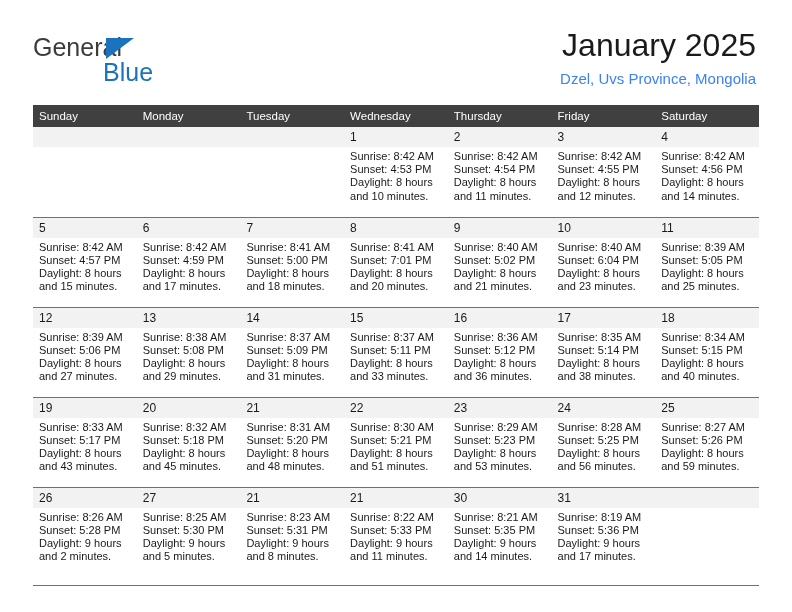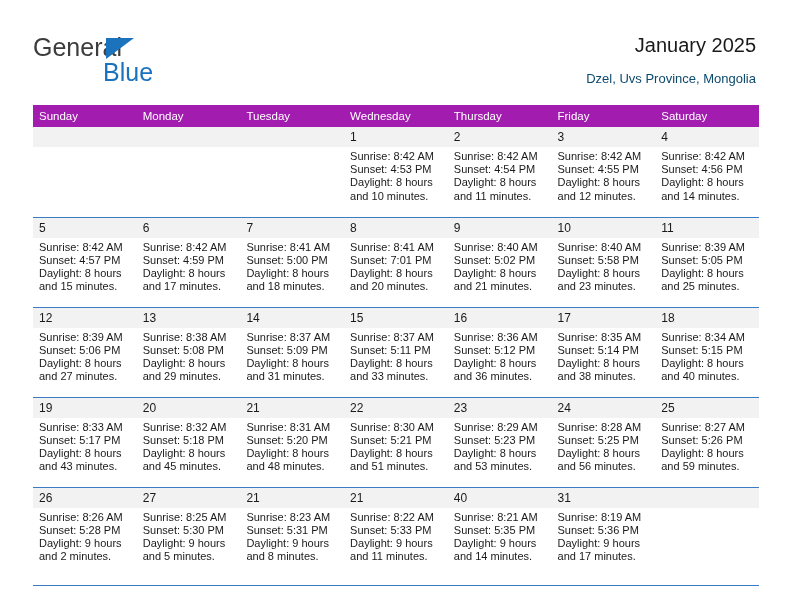--- a/index.html
+++ b/index.html
@@ -65,44 +65,44 @@
     white-space: nowrap;
   }
 
   .title-block {
     position: absolute;
     right: 36px;
     top: 28px;
     text-align: right;
   }
   .cal-title {
-    font-size: 20px;
+    font-size: 32px;
     color: #1a1a1a;
     line-height: 34px;
     white-space: nowrap;
   }
   .cal-subtitle {
     margin-top: 8px;
-    font-size: 13px;
-    color: #0c4a6e;
+    font-size: 15px;
+    color: #3b82f6;
     line-height: 18px;
     white-space: nowrap;
   }
 
   
   .calendar {
     position: absolute;
     left: 33px;
     top: 105px;
     width: 726px;
     border-collapse: collapse;
     table-layout: fixed;
   }
   .calendar th {
-    background: #a21caf;
+    background: #404040;
     color: #ffffff;
     font-size: 11.5px;
     font-weight: normal;
     text-align: left;
     padding: 5px 0 5px 6px;
     height: 19px;
     box-sizing: border-box;
     border: none;
   }
   .calendar td {
@@ -319,21 +319,21 @@
                 <div>Daylight: 8 hours</div>
                 <div>and 21 minutes.</div>
               </div>
             </div>
           </td>
         <td>
             <div class="cell-inner">
               <div class="daynum">10</div>
               <div class="details">
                 <div>Sunrise: 8:40 AM</div>
-                <div>Sunset: 5:58 PM</div>
+                <div>Sunset: 6:04 PM</div>
                 <div>Daylight: 8 hours</div>
                 <div>and 23 minutes.</div>
               </div>
             </div>
           </td>
         <td>
             <div class="cell-inner">
               <div class="daynum">11</div>
               <div class="details">
                 <div>Sunrise: 8:39 AM</div>
@@ -545,21 +545,21 @@
               <div class="details">
                 <div>Sunrise: 8:22 AM</div>
                 <div>Sunset: 5:33 PM</div>
                 <div>Daylight: 9 hours</div>
                 <div>and 11 minutes.</div>
               </div>
             </div>
           </td>
         <td>
             <div class="cell-inner">
-              <div class="daynum">40</div>
+              <div class="daynum">30</div>
               <div class="details">
                 <div>Sunrise: 8:21 AM</div>
                 <div>Sunset: 5:35 PM</div>
                 <div>Daylight: 9 hours</div>
                 <div>and 14 minutes.</div>
               </div>
             </div>
           </td>
         <td>
             <div class="cell-inner">

